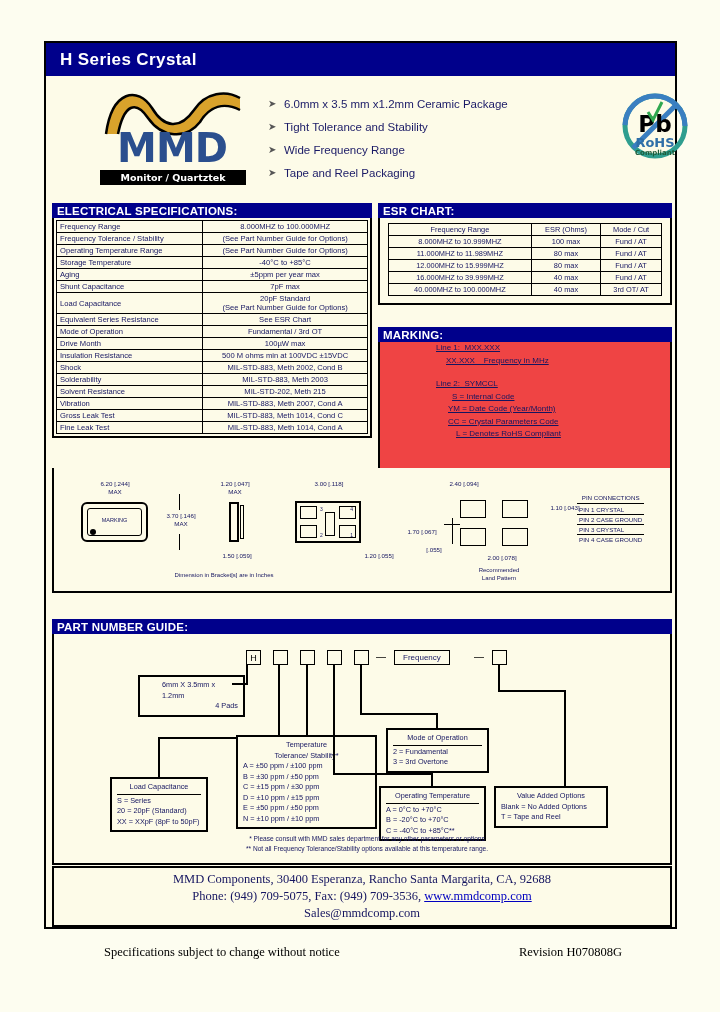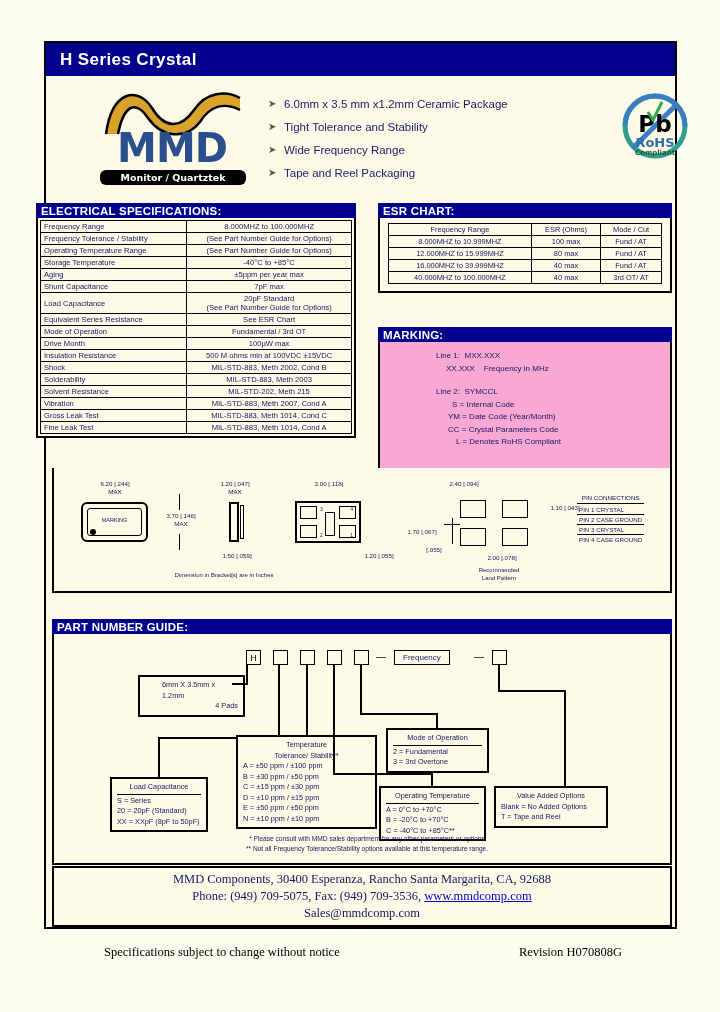--- a/index.html
+++ b/index.html
@@ -30,51 +30,50 @@
     position:absolute; left:6px; top:44px; width:160px; height:40px;
     font-size:40px; font-weight:bold; letter-spacing:-1px;
     color:#2b4f8e; text-align:center; line-height:40px;
     font-family:"DejaVu Sans", sans-serif;
   }
   .logo-sub {
     position:absolute; left:14px; top:86px; width:146px; height:15px;
     background:#000; color:#fff; font-size:9.5px; font-weight:bold;
     display:flex; align-items:center; justify-content:center;
     font-family:"DejaVu Sans", sans-serif;
-    border-radius:6px;
   }
   .features { position:absolute; left:222px; top:22px; width:330px; }
   .feature-row { display:flex; align-items:flex-start; margin-bottom:11px; font-size:11.5px; color:#1a1a66; }
   .bullet-arrow { width:16px; flex:0 0 16px; font-size:10px; color:#555; }
   .feature-text { color:#1a1a66; }
   .rohs { position:absolute; left:572px; top:14px; width:74px; height:74px; }
 
   
   .sec-hdr {
     background:#00008b; color:#fff; font-size:11.5px; font-weight:bold;
     height:15px; display:flex; align-items:center; padding-left:5px; letter-spacing:.2px;
   }
 
   
-  .elec-block { position:absolute; left:36px; top:203px; width:320px; }
+  .elec-block { position:absolute; left:52px; top:203px; width:320px; }
   .elec-outer { border:2px solid #000; border-top:none; background:#fdfbe8; padding:2px; }
   table.spec { border-collapse:collapse; width:100%; font-size:7.6px; }
   table.spec td { border:1px solid #000; padding:1px 3px; height:11px; color:#151560; }
   table.spec td.lbl { width:47%; }
   table.spec td.val { text-align:center; }
 
   
   .esr-block { position:absolute; left:378px; top:203px; width:294px; }
   .esr-outer { border:2px solid #000; border-top:none; background:#fdfbe8; padding:5px 8px 7px 8px; }
   table.esr { border-collapse:collapse; width:100%; font-size:7.4px; }
   table.esr td, table.esr th { border:1px solid #000; padding:1px 2px; text-align:center; color:#151560; font-weight:normal; height:11px; }
 
   
   .mark-block { position:absolute; left:378px; top:327px; width:294px; }
-  .mark-outer { border:2px solid #000; border-top:none; background:#f9a8d4; height:133px; padding:8px 0 0 0; font-size:8px; color:#151560; }
+  .mark-outer { border:2px solid #000; border-top:none; background:#ef4444; height:133px; padding:0 0 0 0; font-size:8px; color:#151560;text-decoration:underline; }
   .mark-line { padding-left:56px; line-height:12.5px; white-space:pre; }
   .mark-ind  { padding-left:66px; line-height:12.5px; white-space:pre; }
 
   
   .mech-block { position:absolute; left:52px; top:468px; width:620px; }
   .mech-outer { border:2px solid #000; border-top:none; background:#fdfbe8; height:125px; position:relative; }
   .dim { position:absolute; font-size:6.2px; color:#151560; text-align:center; line-height:7.5px; }
   .pkg-top { position:absolute; left:27px; top:34px; width:67px; height:40px; border:2px solid #000; border-radius:6px; }
   .pkg-inner { position:absolute; left:4px; top:4px; right:4px; bottom:4px; border:1px solid #000; border-radius:3px; }
   .pkg-mark { position:absolute; left:0; top:13px; width:100%; text-align:center; font-size:5.5px; color:#151560; }
@@ -255,20 +254,25 @@
             <th>Mode / Cut</th>
           </tr>
         </thead>
       <tbody id="esr-body">
           <tr>
             <td>8.000MHZ to 10.999MHZ</td>
             <td>100 max</td>
             <td>Fund / AT</td>
           </tr>
           <tr>
+            <td>11.000MHZ to 11.989MHZ</td>
+            <td>80 max</td>
+            <td>Fund / AT</td>
+          </tr>
+          <tr>
             <td>12.000MHZ to 15.999MHZ</td>
             <td>80 max</td>
             <td>Fund / AT</td>
           </tr>
           <tr>
             <td>16.000MHZ to 39.999MHZ</td>
             <td>40 max</td>
             <td>Fund / AT</td>
           </tr>
           <tr>

